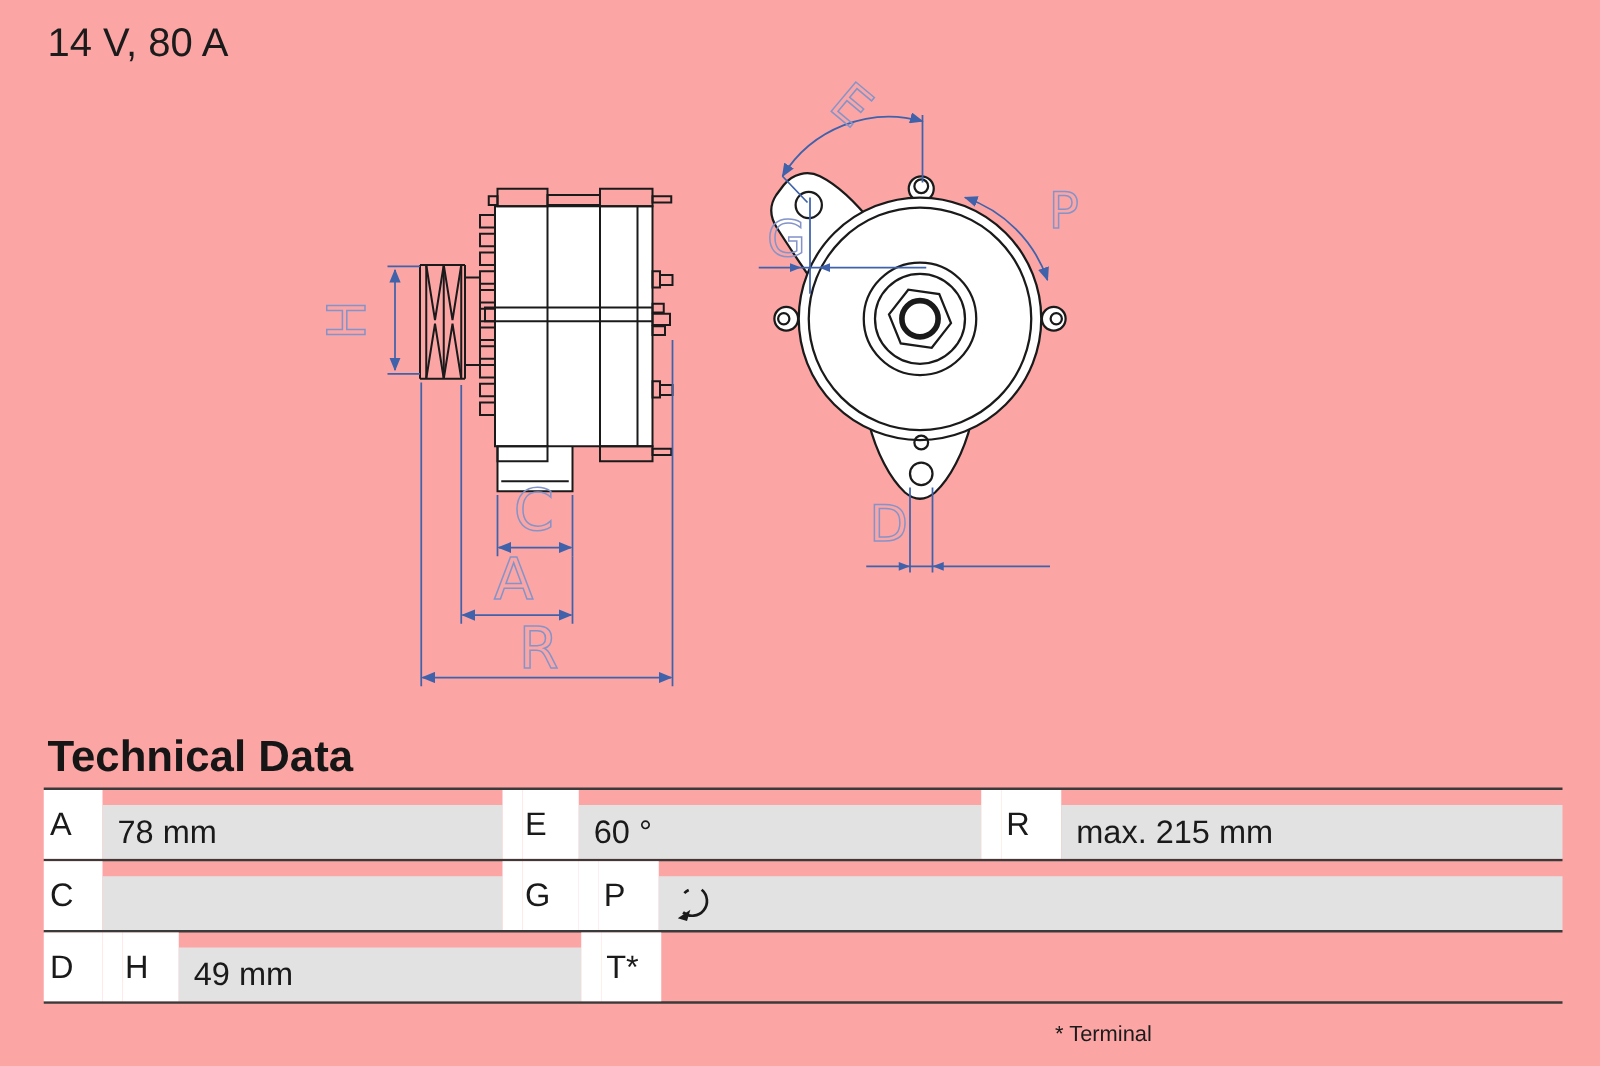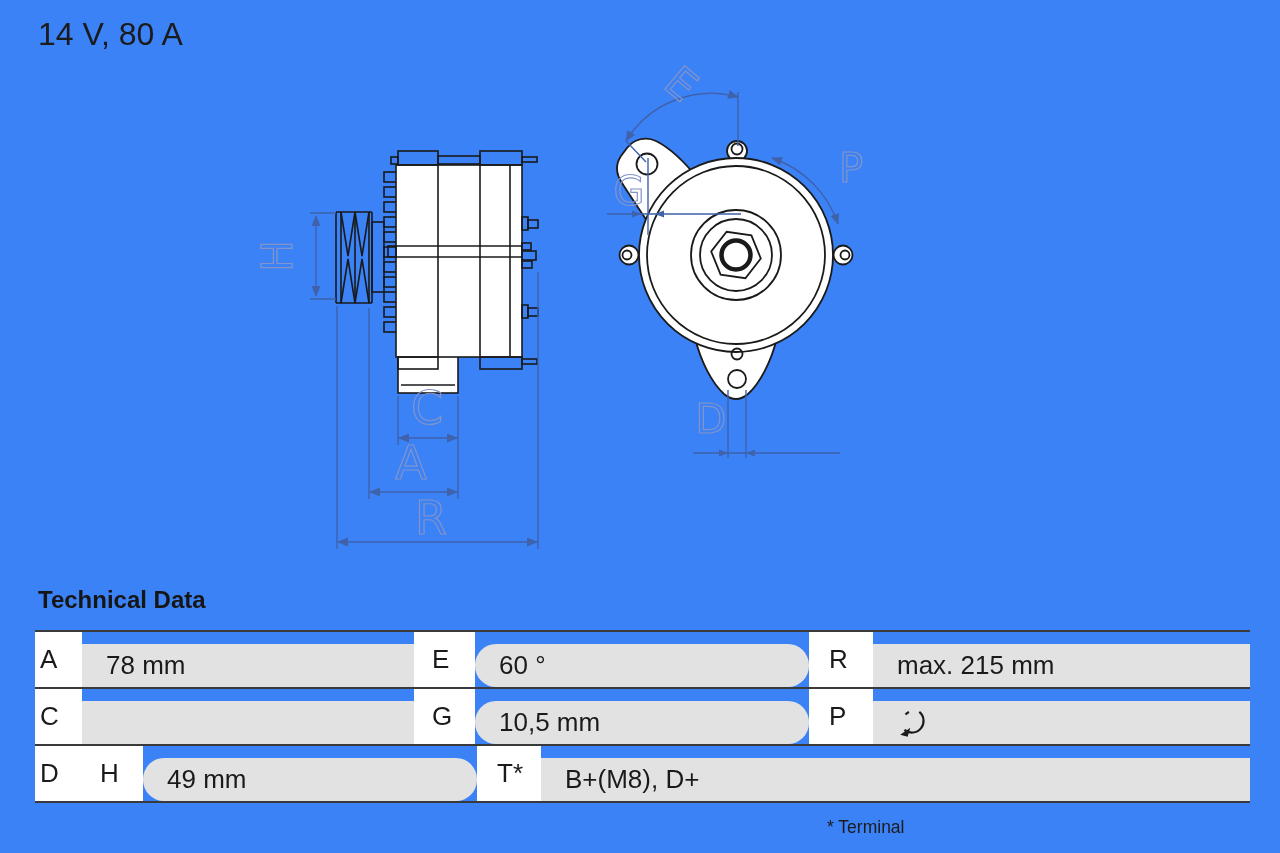--- a/index.html
+++ b/index.html
@@ -1,32 +1,32 @@
 <!DOCTYPE html>
 <html><head>
 <meta charset="utf-8">
 <style>
   html,body{margin:0;padding:0;background:#fff;}
-  #stage{position:relative;width:1280px;height:853px;background:#3b82f6;overflow:hidden;
+  #stage{position:relative;width:1280px;height:853px;background:#fca5a5;overflow:hidden;
          font-family:"Liberation Sans", sans-serif;color:#1a1a1a;}
   #title{position:absolute;left:38px;top:16px;font-size:32px;font-weight:400;color:#1b1b1b;}
   #drawing{position:absolute;left:0;top:0;}
-  #td-heading{position:absolute;left:38px;top:586px;font-size:24px;font-weight:700;color:#161616;}
+  #td-heading{position:absolute;left:38px;top:586px;font-size:35px;font-weight:700;color:#161616;}
   #datatable{position:absolute;left:35px;top:630px;width:1215px;border-top:2px solid #3a3a3a;}
   .trow{display:flex;height:55px;border-bottom:2px solid #3a3a3a;align-items:stretch;}
   .lbl{background:#ffffff;display:flex;align-items:center;font-size:26px;color:#1a1a1a;}
-  .val{background:#e2e2e2;display:flex;align-items:center;font-size:26px;color:#1a1a1a;padding-left:24px;margin-top:12px;}
+  .val{background:#e2e2e2;display:flex;align-items:center;font-size:26px;color:#1a1a1a;padding-left:12px;margin-top:12px;}
   .lbl.c1{width:42px;padding-left:5px;}
   .val.c1{width:308px;}
   .gap{width:16px;background:#ffffff;}
   .lbl.c2{width:43px;padding-left:2px;}
-  .val.c2{width:310px;border-radius:21px;}
+  .val.c2{width:310px;}
   .lbl.c3{width:44px;padding-left:4px;}
   .val.c3{flex:1;}
-  #footnote{position:absolute;left:827px;top:817px;font-size:17.5px;color:#1b1b1b;}
+  #footnote{position:absolute;left:844px;top:817px;font-size:17.5px;color:#1b1b1b;}
   .dimtxt{font-family:"DejaVu Sans", sans-serif;fill:none;stroke:#8494c9;stroke-width:1.2px;}
 </style>
 </head>
 <body>
 
 <div id="stage">
 
   <div id="title">14 V, 80 A</div>
 
   <svg id="drawing" width="1280" height="580" viewBox="0 0 1280 580">
@@ -169,38 +169,36 @@
       <div class="gap"></div>
       <div class="lbl c3">R</div>
       <div class="val c3">max. 215 mm</div>
     </div>
 
     <div class="trow">
       <div class="lbl c1">C</div>
       <div class="val c1"></div>
       <div class="gap"></div>
       <div class="lbl c2">G</div>
-      <div class="val c2">10,5 mm</div>
       <div class="gap"></div>
       <div class="lbl c3">P</div>
       <div class="val c3">
         <svg width="34" height="34" viewBox="0 0 32 32">
           <path d="M21,5.5 A11,11 0 1 1 7,22.5" fill="none" stroke="#1a1a1a" stroke-width="2"></path>
           <path d="M8,8 A11,11 0 0 1 14,4.8" fill="none" stroke="#1a1a1a" stroke-width="2" stroke-dasharray="4 4"></path>
           <polygon points="3,27 12.5,20.5 10,29" fill="#1a1a1a"></polygon>
         </svg>
       </div>
     </div>
 
     <div class="trow">
       <div class="lbl c1">D</div>
       <div class="gap"></div>
       <div class="lbl c2">H</div>
       <div class="val c2">49 mm</div>
       <div class="gap"></div>
       <div class="lbl c3">T*</div>
-      <div class="val c3">B+(M8), D+</div>
     </div>
   </div>
 
   <div id="footnote">* Terminal</div>
 
 </div>
 
 </body></html>

